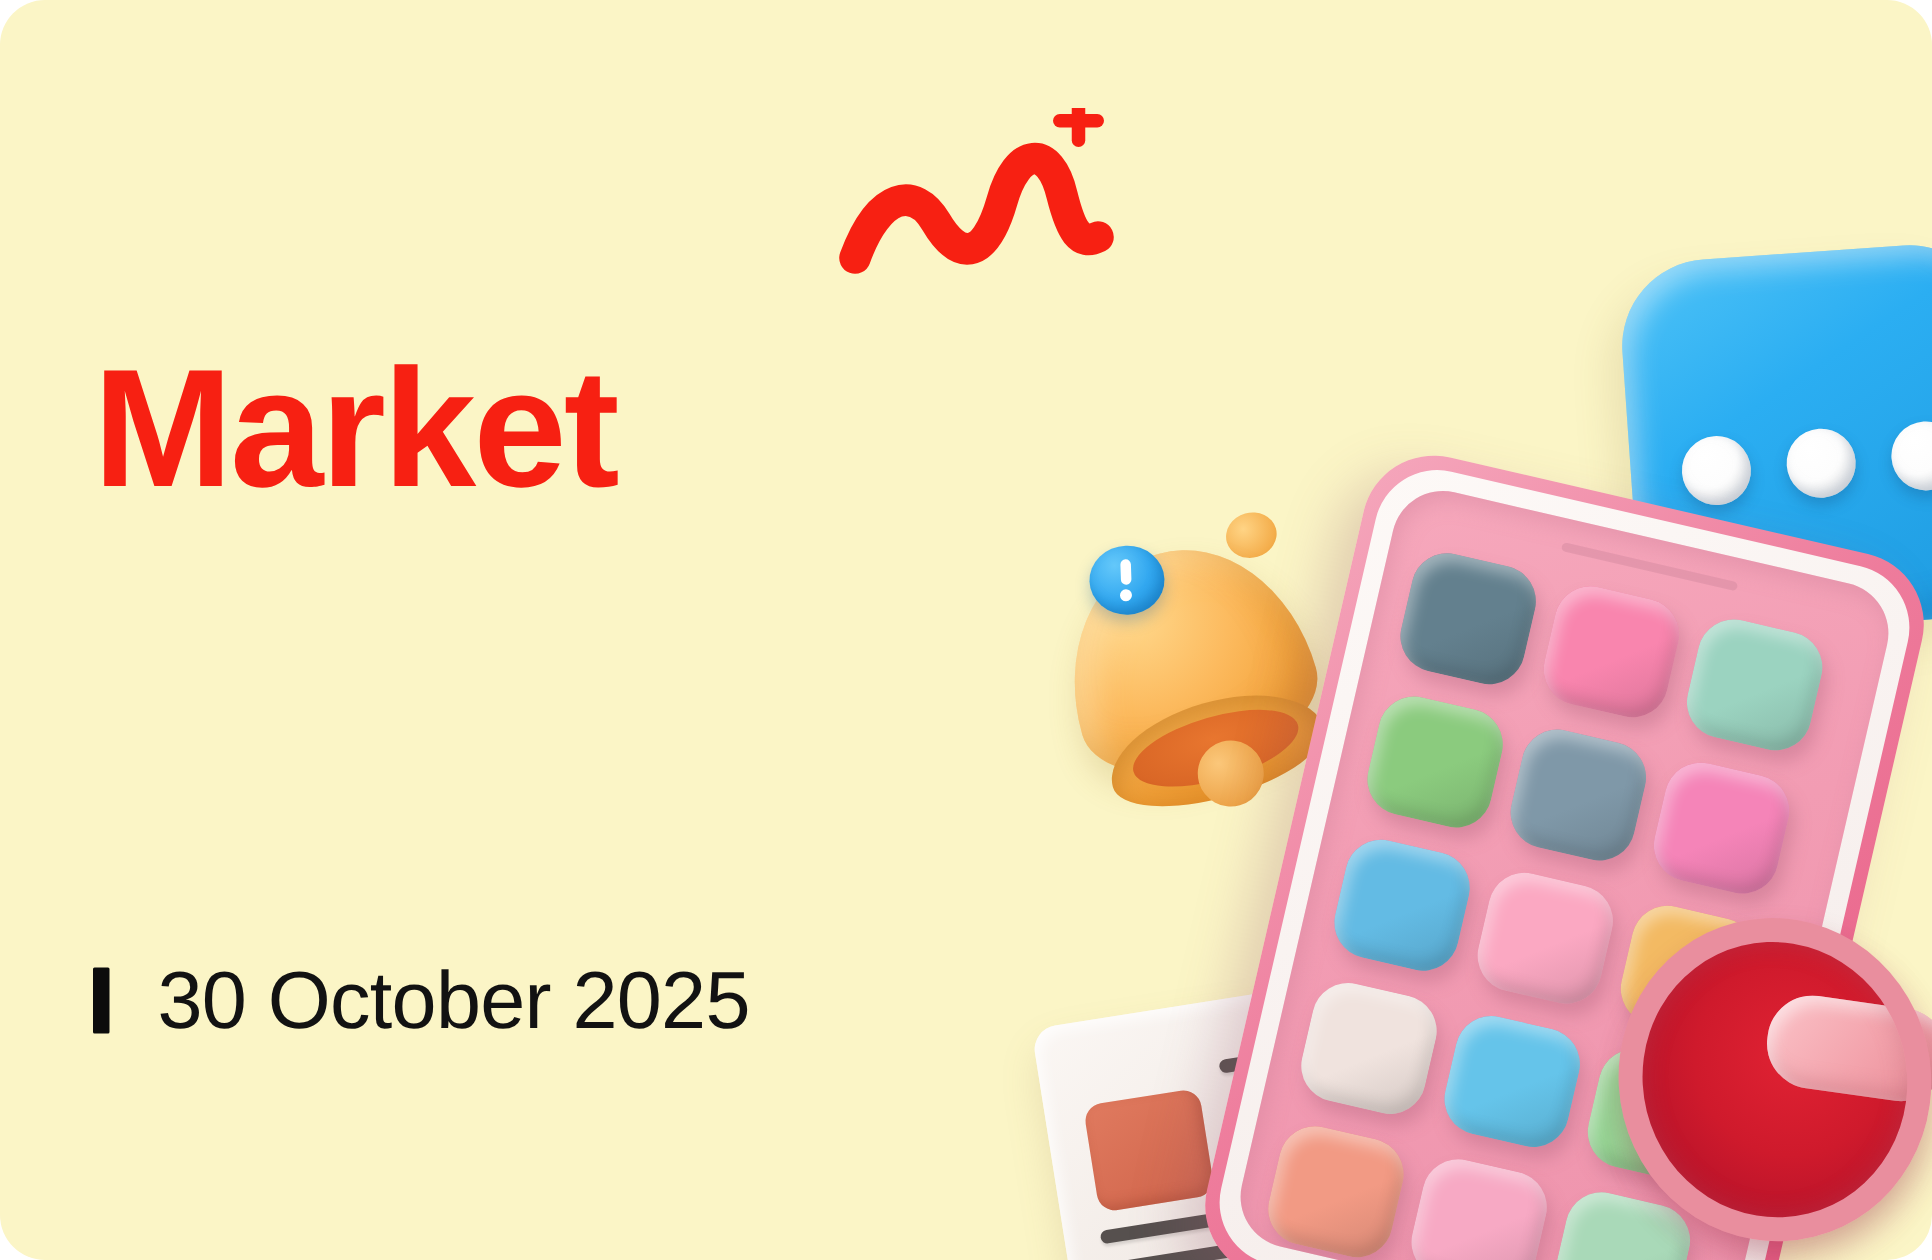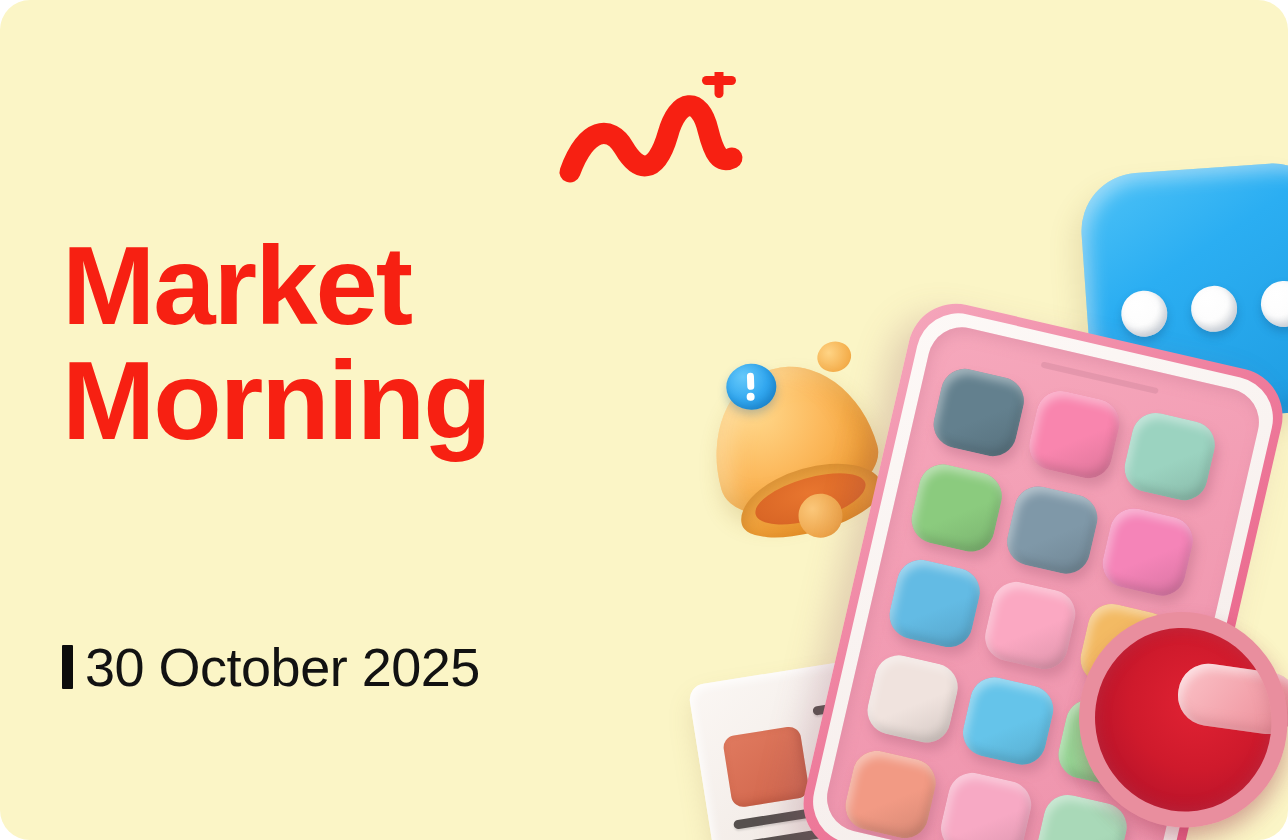--- a/index.html
+++ b/index.html
@@ -26,21 +26,21 @@
     font-weight:bold;
     line-height:115px;
     letter-spacing:-2px;
     font-family:"Liberation Sans","DejaVu Sans",sans-serif;
   }
   #headline .hl{display:block;white-space:nowrap;}
 
   
   #date-row{
     position:absolute;left:62px;top:640px;
-    display:flex;align-items:center;gap:12px;
+    display:flex;align-items:center;gap:32px;
   }
   #date-bar{width:11px;height:44px;background:#0C0C0C;border-radius:1px;}
   #date-text{
     color:#121212;font-size:54px;font-weight:normal;
     letter-spacing:-0.5px;white-space:nowrap;line-height:54px;
   }
 
   
   #illustration{position:absolute;left:0;top:0;width:1288px;height:840px;}
   .art{position:absolute;}
@@ -140,21 +140,20 @@
   <div id="logo-mark">
     <svg viewBox="0 0 200 120" width="200" height="120" aria-hidden="true">
       <path d="M18 100 C 34 56, 58 52, 72 76 C 86 100, 104 104, 116 62 C 126 26, 148 24, 156 58 C 162 82, 168 92, 180 86" fill="none" stroke="#F72012" stroke-width="21" stroke-linecap="round" stroke-linejoin="round"></path>
       <rect x="150" y="4" width="34" height="9" rx="4.5" fill="#F72012"></rect>
       <rect x="162.5" y="-8" width="9" height="34" rx="4.5" fill="#F72012"></rect>
     </svg>
   </div>
 
   <div id="headline">
     <span class="hl">Market</span>
-    <span class="hl">Morning</span>
   </div>
 
   <div id="date-row">
     <div id="date-bar"></div>
     <div id="date-text">30 October 2025</div>
   </div>
 
   <div id="illustration">
 
     <div class="art" id="orange-blob"></div>

